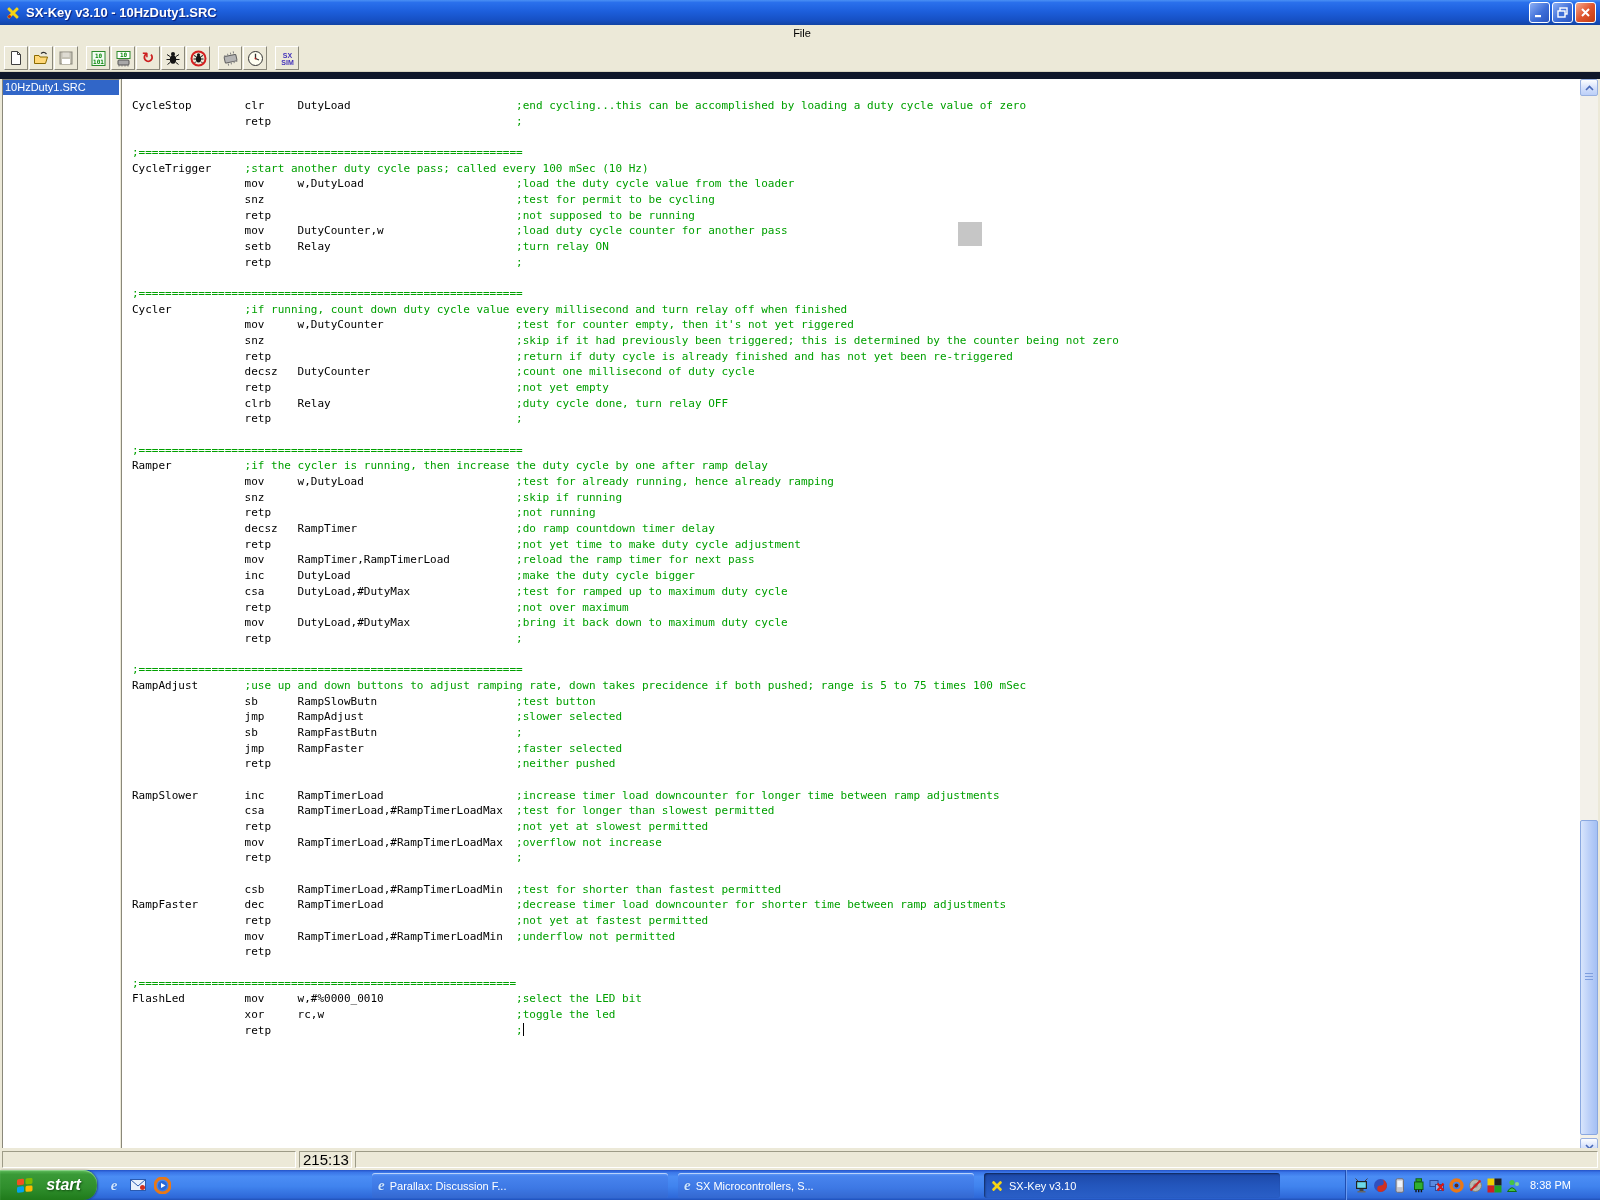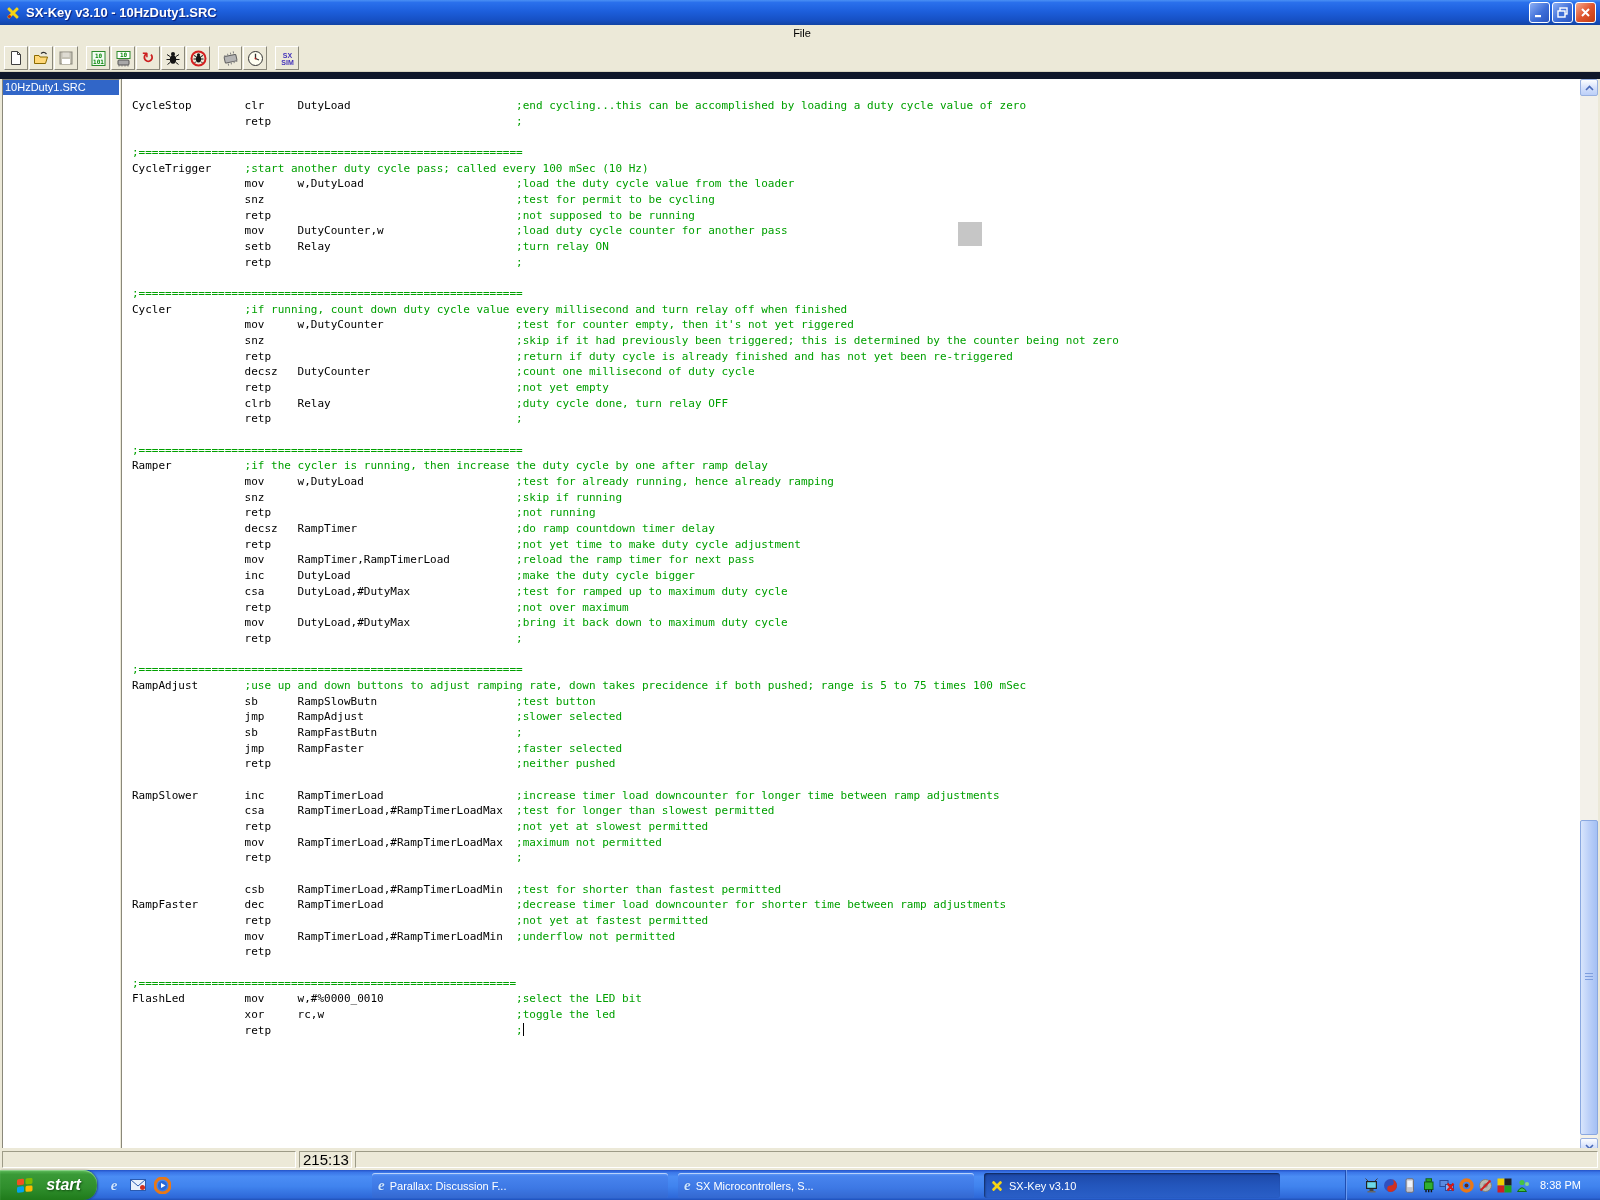--- a/index.html
+++ b/index.html
@@ -78,21 +78,21 @@
   .ie-e{color:#cfe6ff;font:bold italic 15px "Liberation Serif",serif;text-shadow:0 0 1px #1a50b0;}
   .taskbtnrow{position:absolute;left:372px;top:3px;display:flex;gap:10px;}
   .taskbtn{width:296px;height:25px;border-radius:3px;display:flex;align-items:center;gap:5px;
     padding:0 6px;color:#fff;font-size:11px;white-space:nowrap;overflow:hidden;
     background:linear-gradient(180deg,#68a0f8 0%,#4884ee 12%,#3d78e4 60%,#3468d0 100%);
     box-shadow:inset 0 1px 0 rgba(255,255,255,.55);}
   .taskbtn.active{background:linear-gradient(180deg,#1c48a8 0%,#2356bc 50%,#2a5fc8 100%);
     box-shadow:inset 1px 1px 2px rgba(0,0,0,.5);}
   .tbl{overflow:hidden;text-overflow:ellipsis;}
   .tray{position:absolute;left:1345px;right:0;top:0;bottom:0;display:flex;align-items:center;
-    border-left:1px solid #1f4db0;box-shadow:inset 1px 0 0 #6a9af0;padding-left:17px;gap:3px;}
+    border-left:1px solid #1f4db0;box-shadow:inset 1px 0 0 #6a9af0;padding-left:7px;gap:3px;}
   .trayicon{width:16px;height:16px;display:flex;align-items:center;justify-content:center;}
   .clock{color:#fff;font-size:11px;margin-left:6px;white-space:nowrap;}
 
   .artifact{position:absolute;left:958px;top:222px;width:24px;height:24px;background:#c6c6c6;}
 </style>
 </head>
 <body>
 
 <div class="titlebar">
   <span class="app-logo">
@@ -254,21 +254,21 @@
       <div class="cl"><span>RampAdjust       </span><span class="cm">;use up and down buttons to adjust ramping rate, down takes precidence if both pushed; range is 5 to 75 times 100 mSec</span></div>
       <div class="cl"><span>                 sb      RampSlowButn                     </span><span class="cm">;test button</span></div>
       <div class="cl"><span>                 jmp     RampAdjust                       </span><span class="cm">;slower selected</span></div>
       <div class="cl"><span>                 sb      RampFastButn                     </span><span class="cm">;</span></div>
       <div class="cl"><span>                 jmp     RampFaster                       </span><span class="cm">;faster selected</span></div>
       <div class="cl"><span>                 retp                                     </span><span class="cm">;neither pushed</span></div>
       <div class="cl"> </div>
       <div class="cl"><span>RampSlower       inc     RampTimerLoad                    </span><span class="cm">;increase timer load downcounter for longer time between ramp adjustments</span></div>
       <div class="cl"><span>                 csa     RampTimerLoad,#RampTimerLoadMax  </span><span class="cm">;test for longer than slowest permitted</span></div>
       <div class="cl"><span>                 retp                                     </span><span class="cm">;not yet at slowest permitted</span></div>
-      <div class="cl"><span>                 mov     RampTimerLoad,#RampTimerLoadMax  </span><span class="cm">;maximum not permitted</span></div>
+      <div class="cl"><span>                 mov     RampTimerLoad,#RampTimerLoadMax  </span><span class="cm">;overflow not increase</span></div>
       <div class="cl"><span>                 retp                                     </span><span class="cm">;</span></div>
       <div class="cl"> </div>
       <div class="cl"><span>                 csb     RampTimerLoad,#RampTimerLoadMin  </span><span class="cm">;test for shorter than fastest permitted</span></div>
       <div class="cl"><span>RampFaster       dec     RampTimerLoad                    </span><span class="cm">;decrease timer load downcounter for shorter time between ramp adjustments</span></div>
       <div class="cl"><span>                 retp                                     </span><span class="cm">;not yet at fastest permitted</span></div>
       <div class="cl"><span>                 mov     RampTimerLoad,#RampTimerLoadMin  </span><span class="cm">;underflow not permitted</span></div>
       <div class="cl">                 retp</div>
       <div class="cl"> </div>
       <div class="cl"><span></span><span class="cm">;=========================================================</span></div>
       <div class="cl"><span>FlashLed         mov     w,#%0000_0010                    </span><span class="cm">;select the LED bit</span></div>

